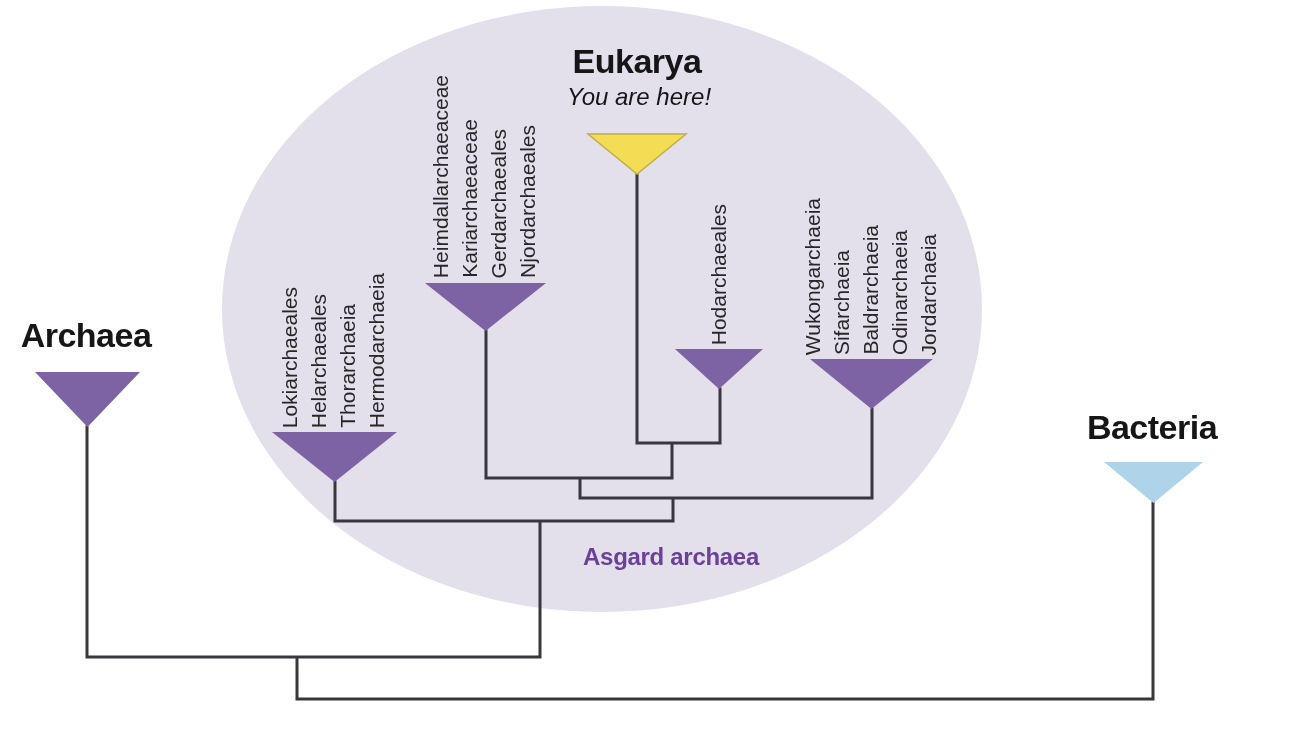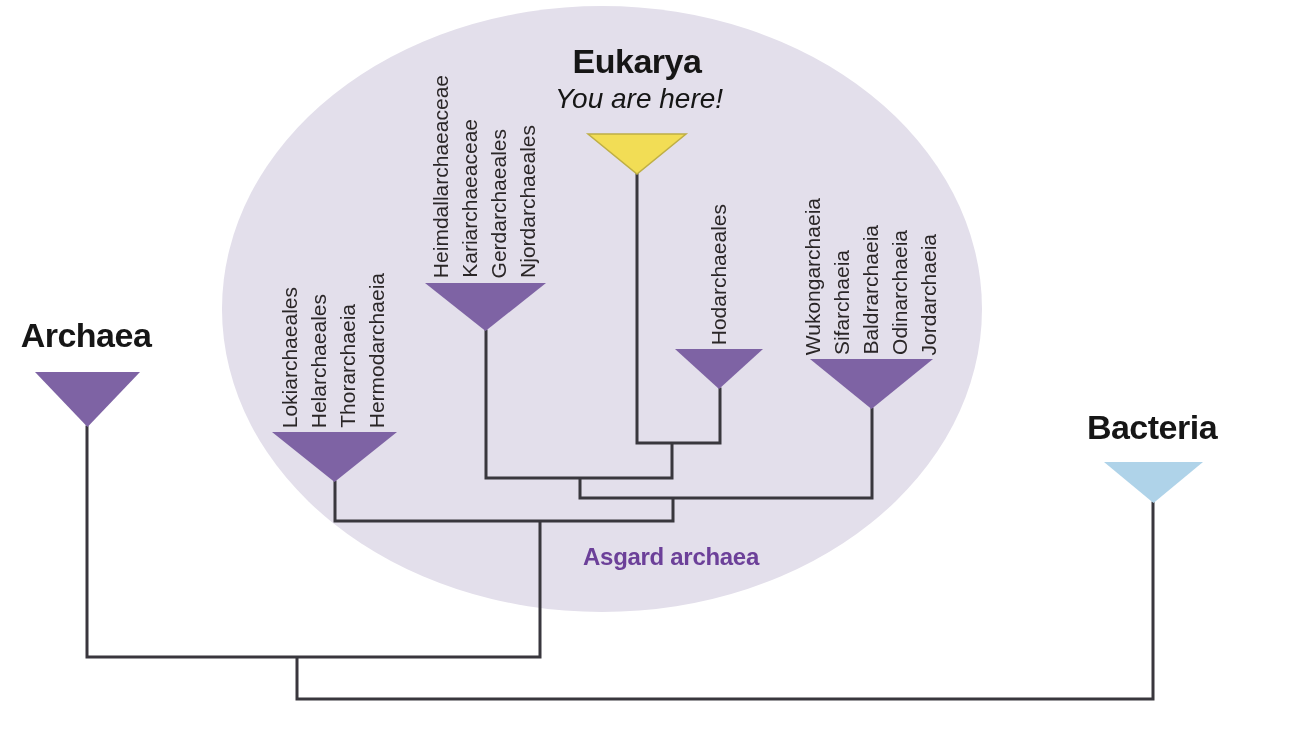--- a/index.html
+++ b/index.html
@@ -25,21 +25,21 @@
     font-size: 34px;
     letter-spacing: -0.5px;
     color: var(--domain-text, #161616);
     white-space: nowrap;
   }
   .eukarya-subtitle {
     position: absolute;
     transform: translateX(-50%);
     font-style: italic;
     font-weight: 400;
-    font-size: 28px;
+    font-size: 24px;
     color: var(--domain-text, #1f1f1f);
     white-space: nowrap;
   }
   .asgard-label {
     position: absolute;
     transform: translateX(-50%);
     font-weight: bold;
     font-size: 24px;
     letter-spacing: -0.3px;
     color: var(--asgard-text, #6C4099);

